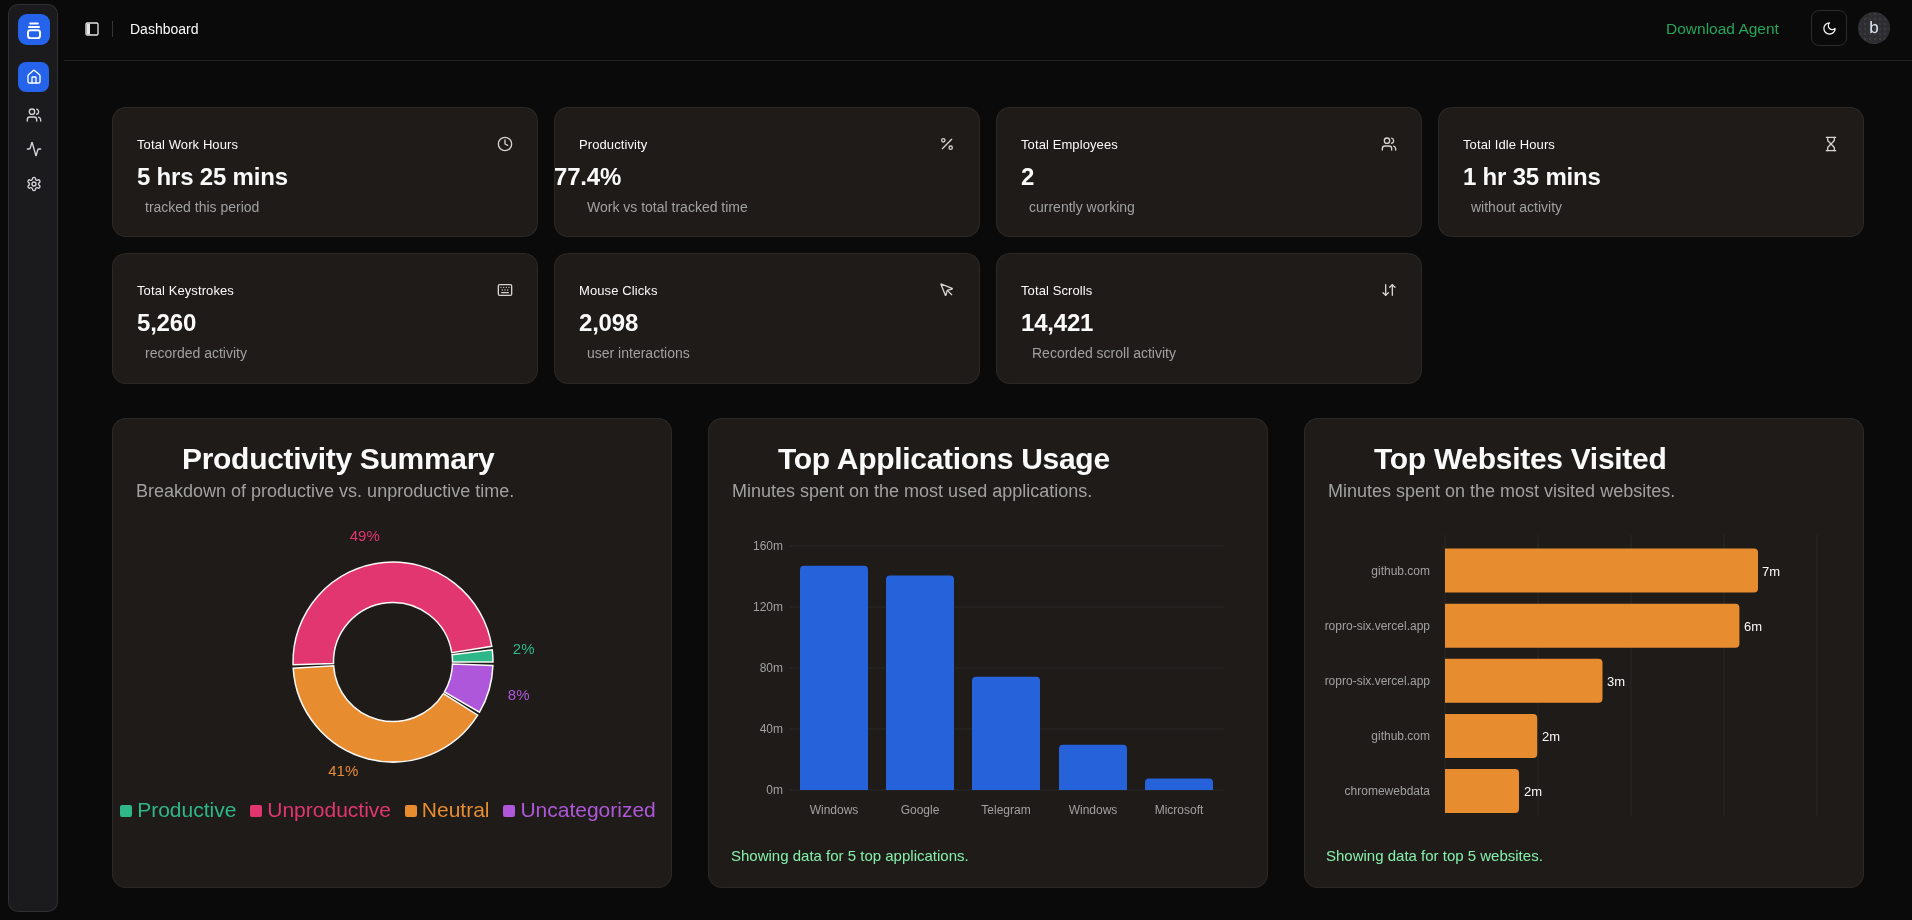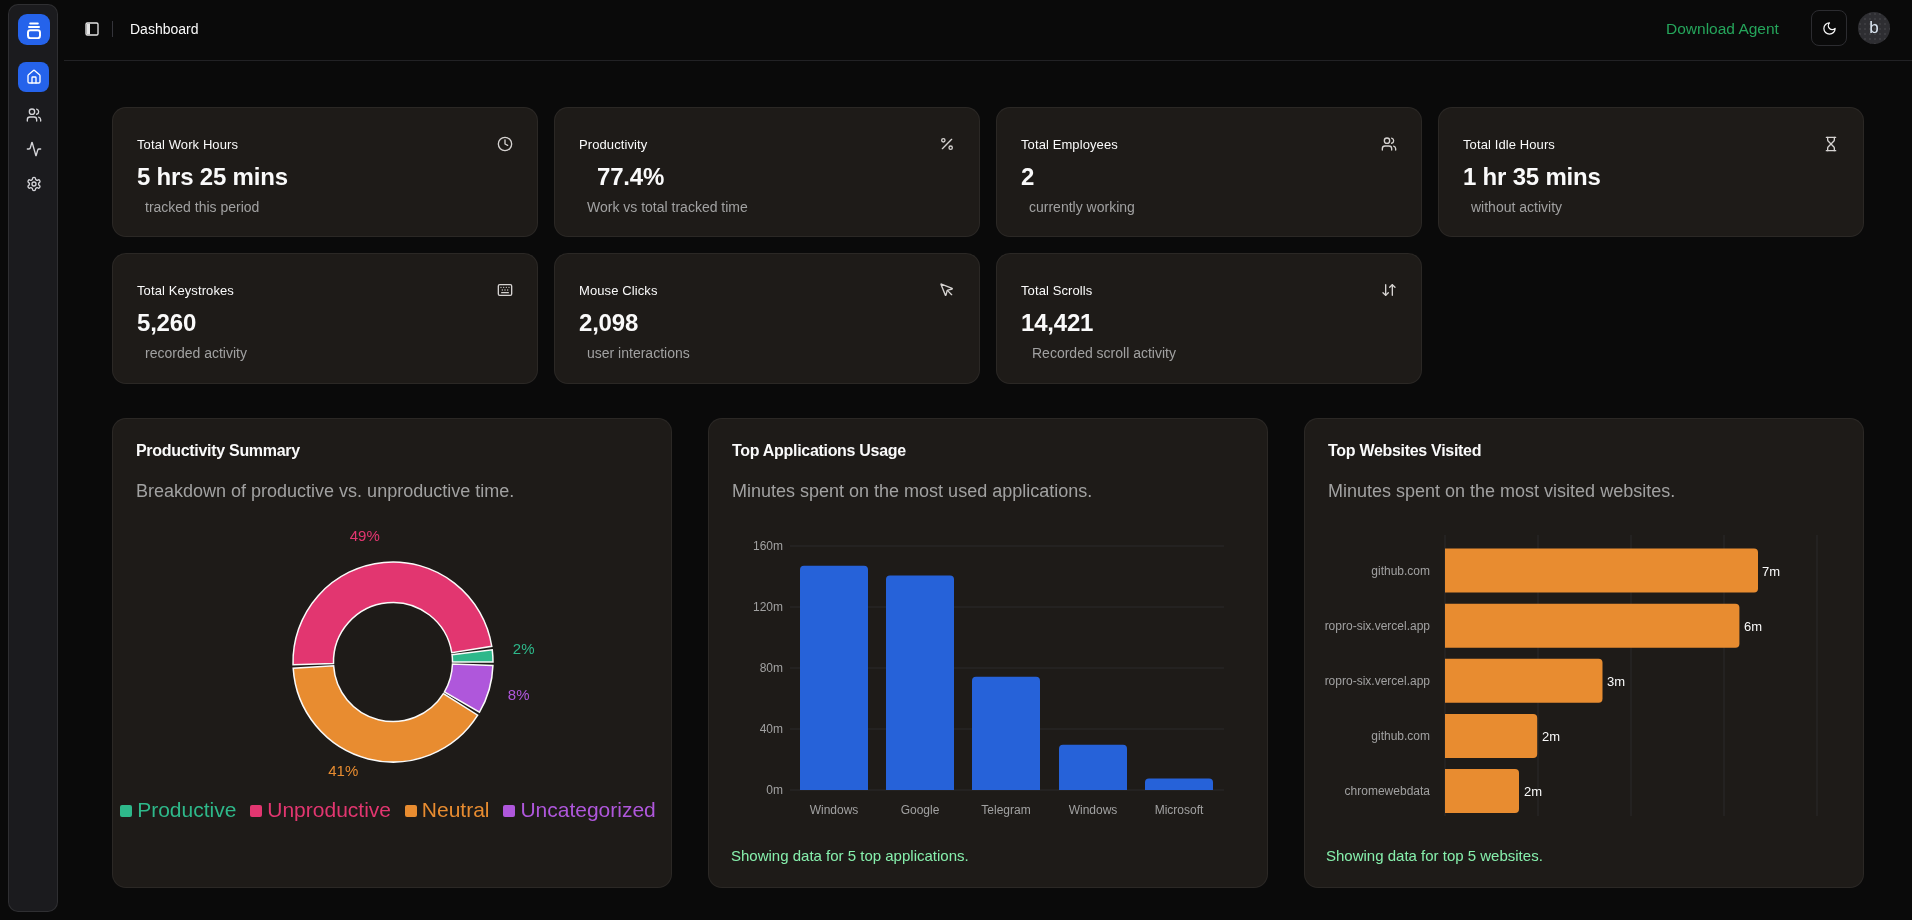--- a/index.html
+++ b/index.html
@@ -3,21 +3,21 @@
 <meta charset="utf-8">
 <style>
 * { margin:0; padding:0; box-sizing:border-box; }
 html,body { width:1912px; height:920px; background:#0a0a0a; font-family:"Liberation Sans", sans-serif; overflow:hidden; position:relative; }
 .abs { position:absolute; }
 .card { position:absolute; background:#1e1b18; border:1px solid rgba(255,255,255,0.06); border-radius:14px; }
 .ctitle { position:absolute; font-size:13px; font-weight:500; color:#fafafa; letter-spacing:0.1px; }
 .cvalue { position:absolute; font-size:24px; font-weight:700; color:#fafafa; letter-spacing:-0.2px; }
 .cdesc { position:absolute; font-size:14px; color:#a1a1a1; }
 .cicon { position:absolute; color:#d6d3d1; }
-.ptitle { position:absolute; font-size:16px; font-weight:700; color:#fafafa; letter-spacing:-0.3px; }
+.ptitle { position:absolute; font-size:30px; font-weight:700; color:#fafafa; letter-spacing:-0.3px;margin-left:46px; }
 .pdesc { position:absolute; font-size:18px; color:#a1a1a1; }
 .pfoot { position:absolute; font-size:15px; color:#86efac; }
 svg { display:block; }
 </style>
 </head>
 <body>
 
 <div class="abs" id="sidebar" style="left:8px; top:4px; width:50px; height:908px; background:#1b1b1e; border:1px solid rgba(255,255,255,0.09); border-radius:10px;">
   <div class="abs" style="left:9px; top:9px; width:32px; height:31px; background:#2563eb; border-radius:9px;">
     <svg width="18" height="18" viewBox="0 0 18 18" fill="none" stroke="#fff" stroke-width="2" stroke-linecap="round" stroke-linejoin="round" style="margin:6.5px 0 0 7px;">
@@ -73,21 +73,21 @@
 
 <div class="ctitle" style="left:137px; top:136.5px;">Total Work Hours</div>
 <div class="cvalue" style="left:137px; top:162.5px;">5 hrs 25 mins</div>
 <div class="cdesc" style="left:145px; top:199px;">tracked this period</div>
 <svg class="cicon" style="left:497px; top:136px;" width="16" height="16" viewBox="0 0 24 24" fill="none" stroke="currentColor" stroke-width="2" stroke-linecap="round" stroke-linejoin="round">
     <circle cx="12" cy="12" r="10"></circle>
     <polyline points="12 6 12 12 16 14"></polyline>
   </svg>
 
 <div class="ctitle" style="left:579px; top:136.5px;">Productivity</div>
-<div class="cvalue" style="left:597px; top:162.5px;">77.4%</div>
+<div class="cvalue" style="left:554px; top:162.5px;">77.4%</div>
 <div class="cdesc" style="left:587px; top:199px;">Work vs total tracked time</div>
 <svg class="cicon" style="left:939px; top:136px;" width="16" height="16" viewBox="0 0 24 24" fill="none" stroke="currentColor" stroke-width="2" stroke-linecap="round" stroke-linejoin="round">
     <line x1="19" x2="5" y1="5" y2="19"></line>
     <circle cx="6.5" cy="6.5" r="2.5"></circle>
     <circle cx="17.5" cy="17.5" r="2.5"></circle>
   </svg>
 
 <div class="ctitle" style="left:1021px; top:136.5px;">Total Employees</div>
 <div class="cvalue" style="left:1021px; top:162.5px;">2</div>
 <div class="cdesc" style="left:1029px; top:199px;">currently working</div>

